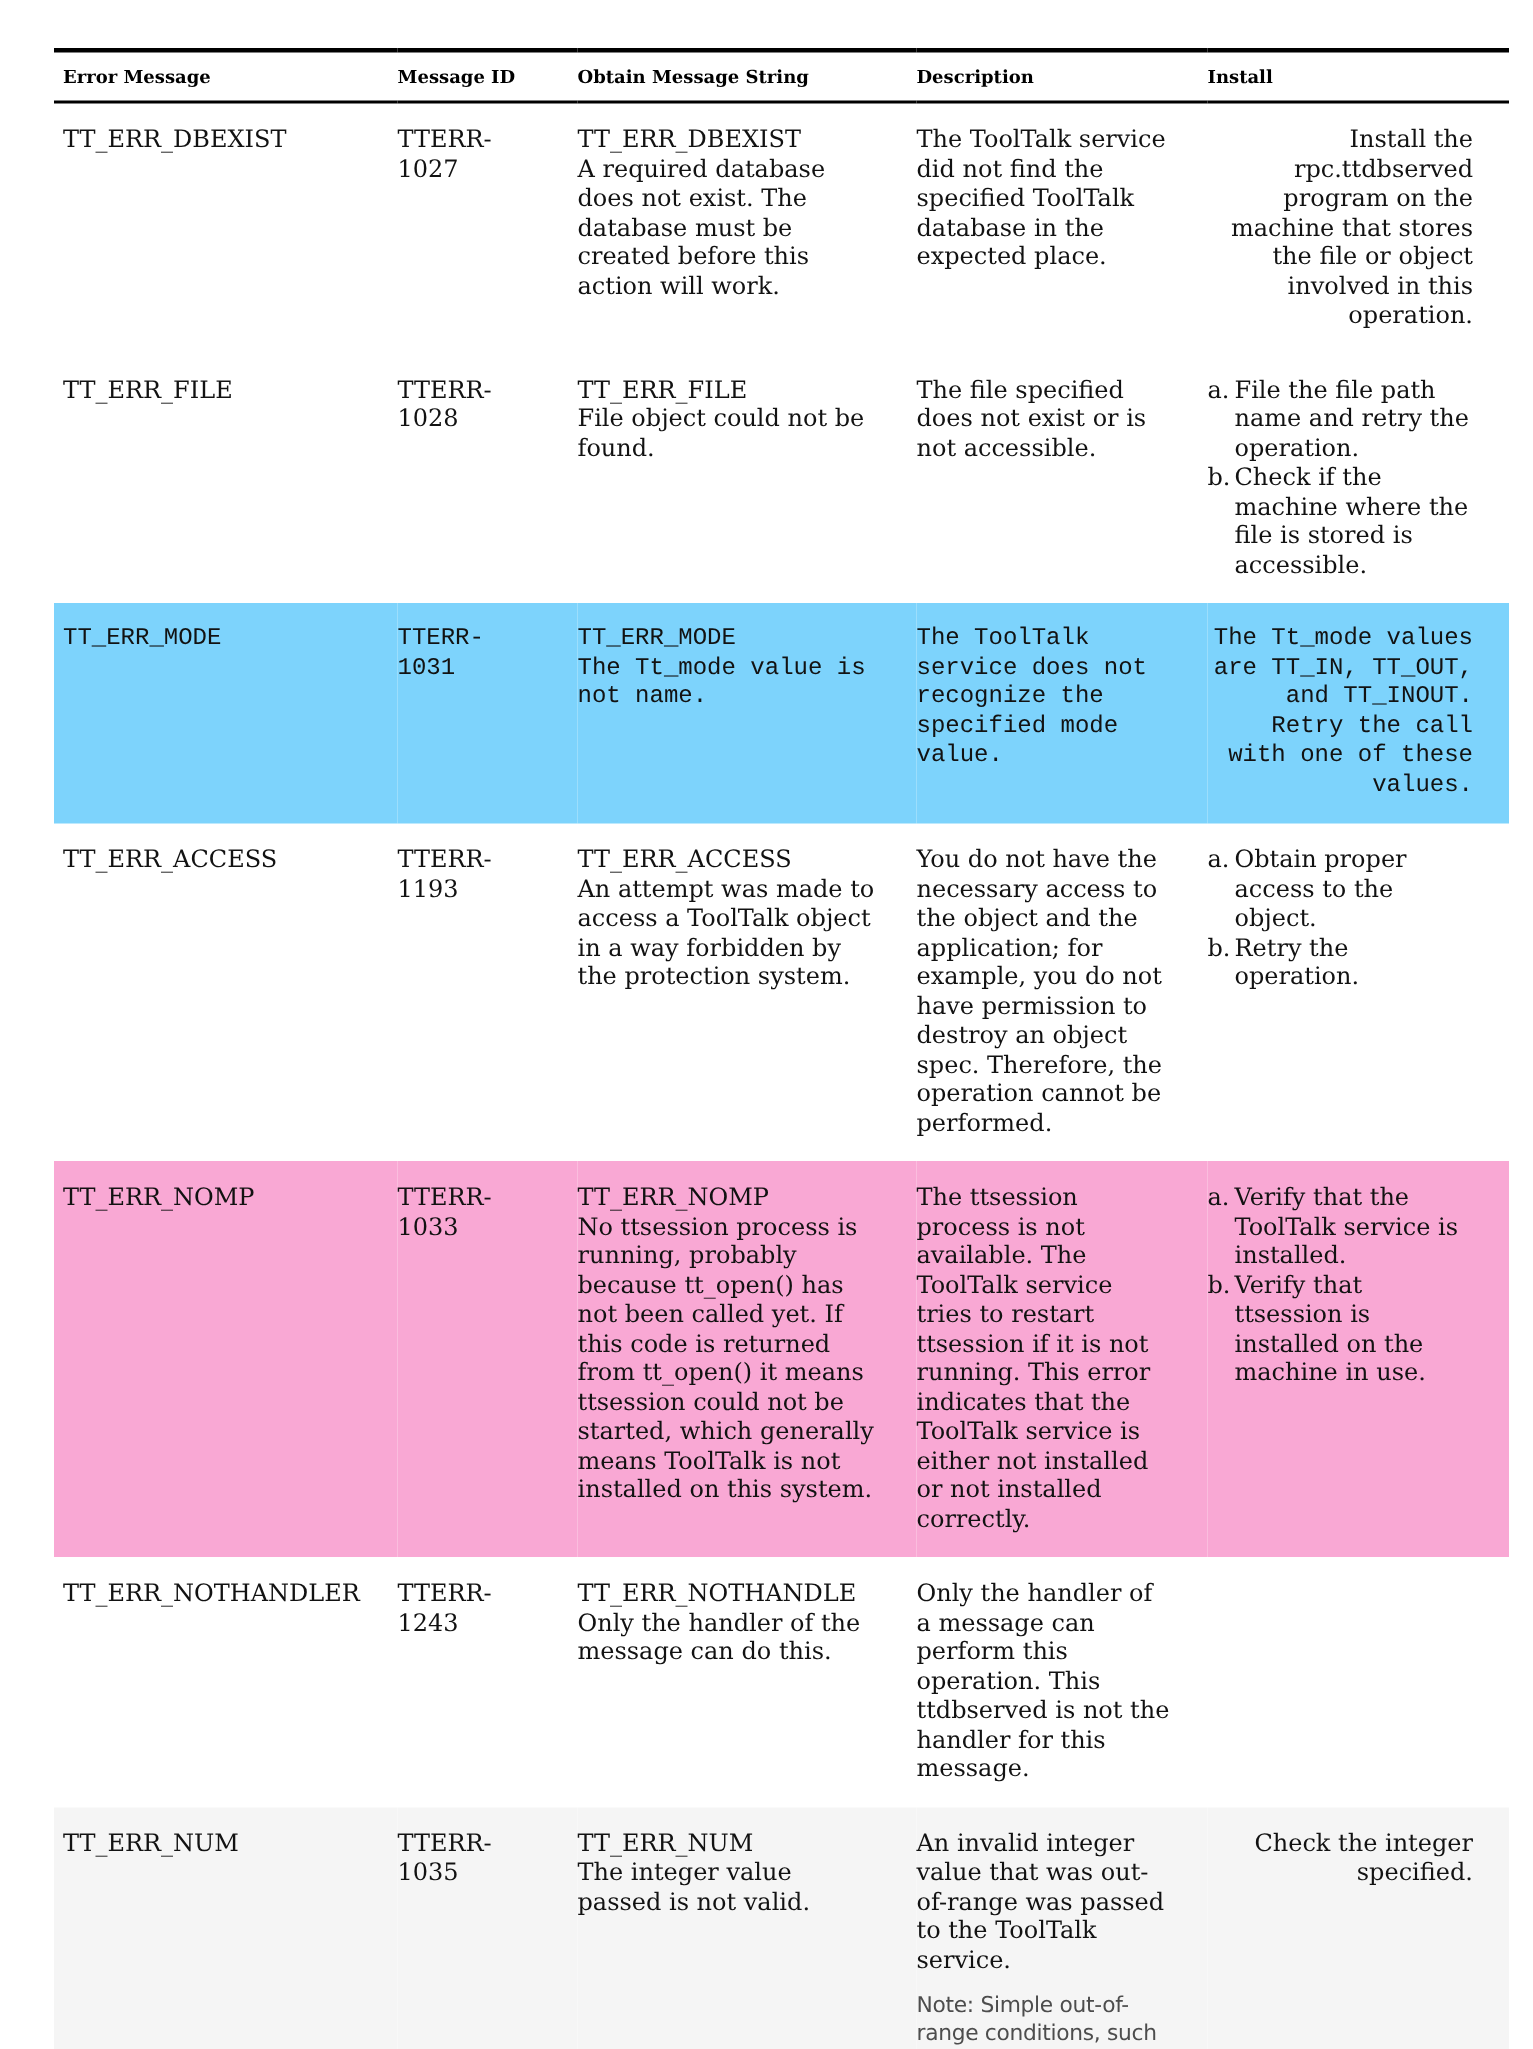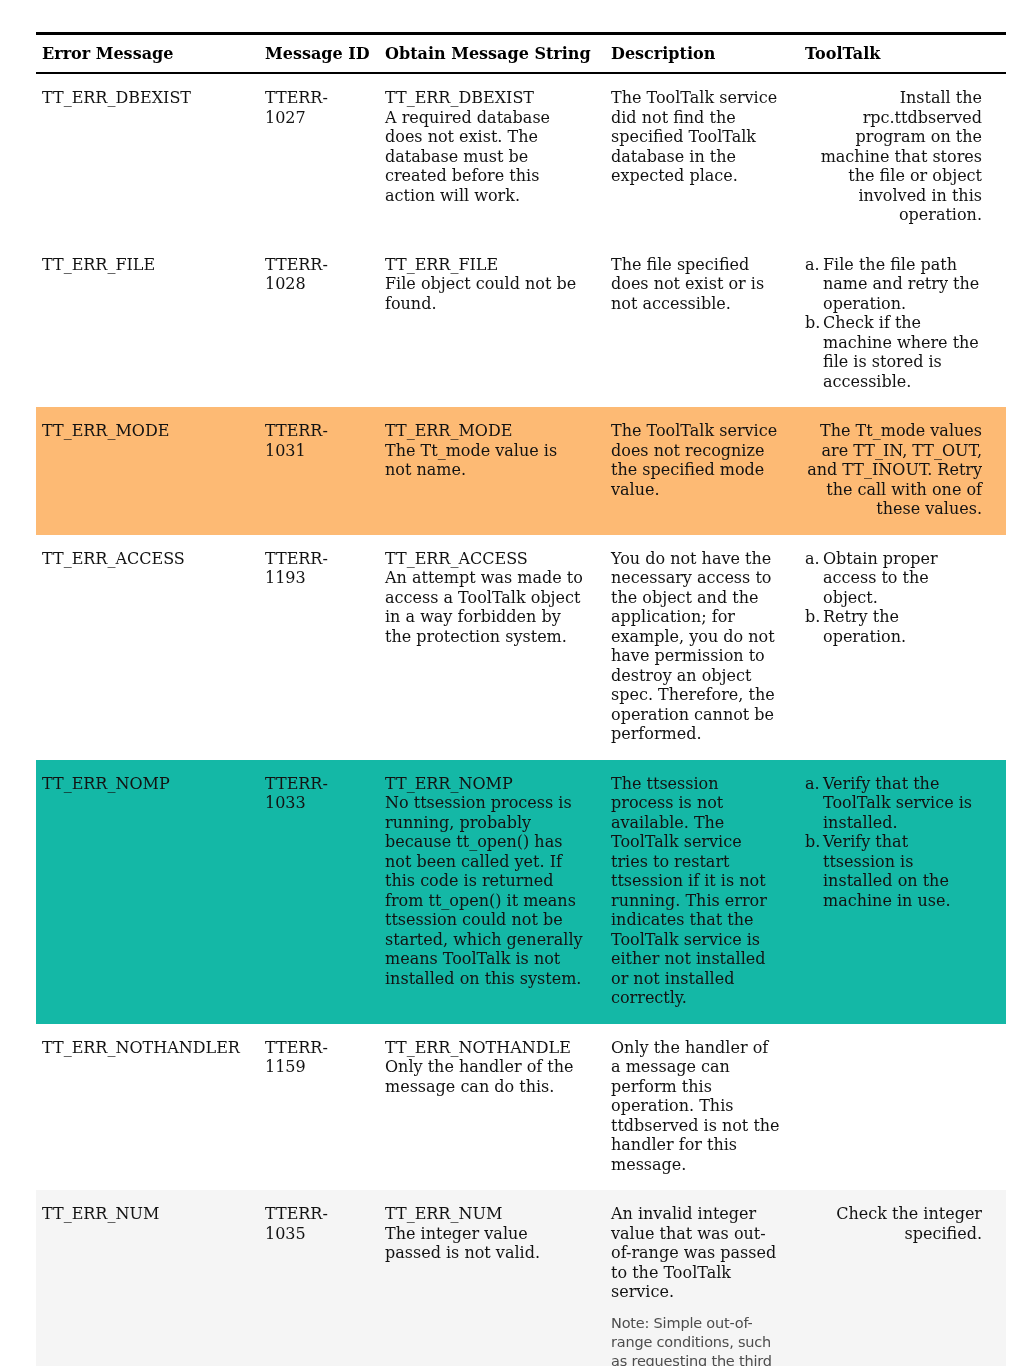--- a/index.html
+++ b/index.html
@@ -28,21 +28,21 @@
     border-bottom: 3px solid #000;
   }
   col.c1 { width: 229px; }
   col.c2 { width: 120px; }
   col.c3 { width: 226px; }
   col.c4 { width: 194px; }
   col.c5 { width: 201px; }
   thead th {
     text-align: left;
     vertical-align: bottom;
-    font-size: 16px;
+    font-size: 12px;
     font-weight: bold;
     padding: 9px 18px 9px 0;
     border-bottom: 2px solid #000;
     color: #000;
     white-space: nowrap;
   }
   thead th.first, tbody td.first { padding-left: 6px; }
   tbody td {
     vertical-align: top;
     font-size: 16px;
@@ -75,21 +75,21 @@
         <col class="c3">
         <col class="c4">
         <col class="c5">
     </colgroup>
     <thead>
       <tr>
         <th class="first">Error Message</th>
         <th>Message ID</th>
         <th>Obtain Message String</th>
         <th>Description</th>
-        <th>ToolTalk</th>
+        <th>Install</th>
       </tr>
     </thead>
     <tbody>
         <tr class="row">
           <td class="first"><span class="err-name">TT_ERR_DBEXIST</span></td>
           <td>
             <div class="id-wrap">TTERR-1027</div>
           </td>
           <td>
             <div class="err-name">TT_ERR_DBEXIST</div>
@@ -112,21 +112,21 @@
             <p>File object could not be found.</p>
           </td>
           <td>
             <p>The file specified does not exist or is not accessible.</p>
           </td>
           <td>
             <div class="sol-item"><span class="sol-marker">a.</span><span>File the file path name and retry the operation.</span></div>
             <div class="sol-item"><span class="sol-marker">b.</span><span>Check if the machine where the file is stored is accessible.</span></div>
           </td>
         </tr>
-        <tr class="row" style="background: #fdba74;">
+        <tr class="row" style="background: #7dd3fc; font-family: Liberation Mono, monospace;">
           <td class="first"><span class="err-name">TT_ERR_MODE</span></td>
           <td>
             <div class="id-wrap">TTERR-1031</div>
           </td>
           <td>
             <div class="err-name">TT_ERR_MODE</div>
             <p>The Tt_mode value is not name.</p>
           </td>
           <td>
             <p>The ToolTalk service does not recognize the specified mode value.</p>
@@ -145,41 +145,41 @@
             <p>An attempt was made to access a ToolTalk object in a way forbidden by the protection system.</p>
           </td>
           <td>
             <p>You do not have the necessary access to the object and the application; for example, you do not have permission to destroy an object spec. Therefore, the operation cannot be performed.</p>
           </td>
           <td>
             <div class="sol-item"><span class="sol-marker">a.</span><span>Obtain proper access to the object.</span></div>
             <div class="sol-item"><span class="sol-marker">b.</span><span>Retry the operation.</span></div>
           </td>
         </tr>
-        <tr class="row" style="background: #14b8a6;">
+        <tr class="row" style="background: #f9a8d4;">
           <td class="first"><span class="err-name">TT_ERR_NOMP</span></td>
           <td>
             <div class="id-wrap">TTERR-1033</div>
           </td>
           <td>
             <div class="err-name">TT_ERR_NOMP</div>
             <p>No ttsession process is running, probably because tt_open() has not been called yet. If this code is returned from tt_open() it means ttsession could not be started, which generally means ToolTalk is not installed on this system.</p>
           </td>
           <td>
             <p>The ttsession process is not available. The ToolTalk service tries to restart ttsession if it is not running. This error indicates that the ToolTalk service is either not installed or not installed correctly.</p>
           </td>
           <td>
             <div class="sol-item"><span class="sol-marker">a.</span><span>Verify that the ToolTalk service is installed.</span></div>
             <div class="sol-item"><span class="sol-marker">b.</span><span>Verify that ttsession is installed on the machine in use.</span></div>
           </td>
         </tr>
         <tr class="row">
           <td class="first"><span class="err-name">TT_ERR_NOTHANDLER</span></td>
           <td>
-            <div class="id-wrap">TTERR-1159</div>
+            <div class="id-wrap">TTERR-1243</div>
           </td>
           <td>
             <div class="err-name">TT_ERR_NOTHANDLE</div>
             <p>Only the handler of the message can do this.</p>
           </td>
           <td>
             <p>Only the handler of a message can perform this operation. This ttdbserved is not the handler for this message.</p>
           </td>
           <td></td>
         </tr>

